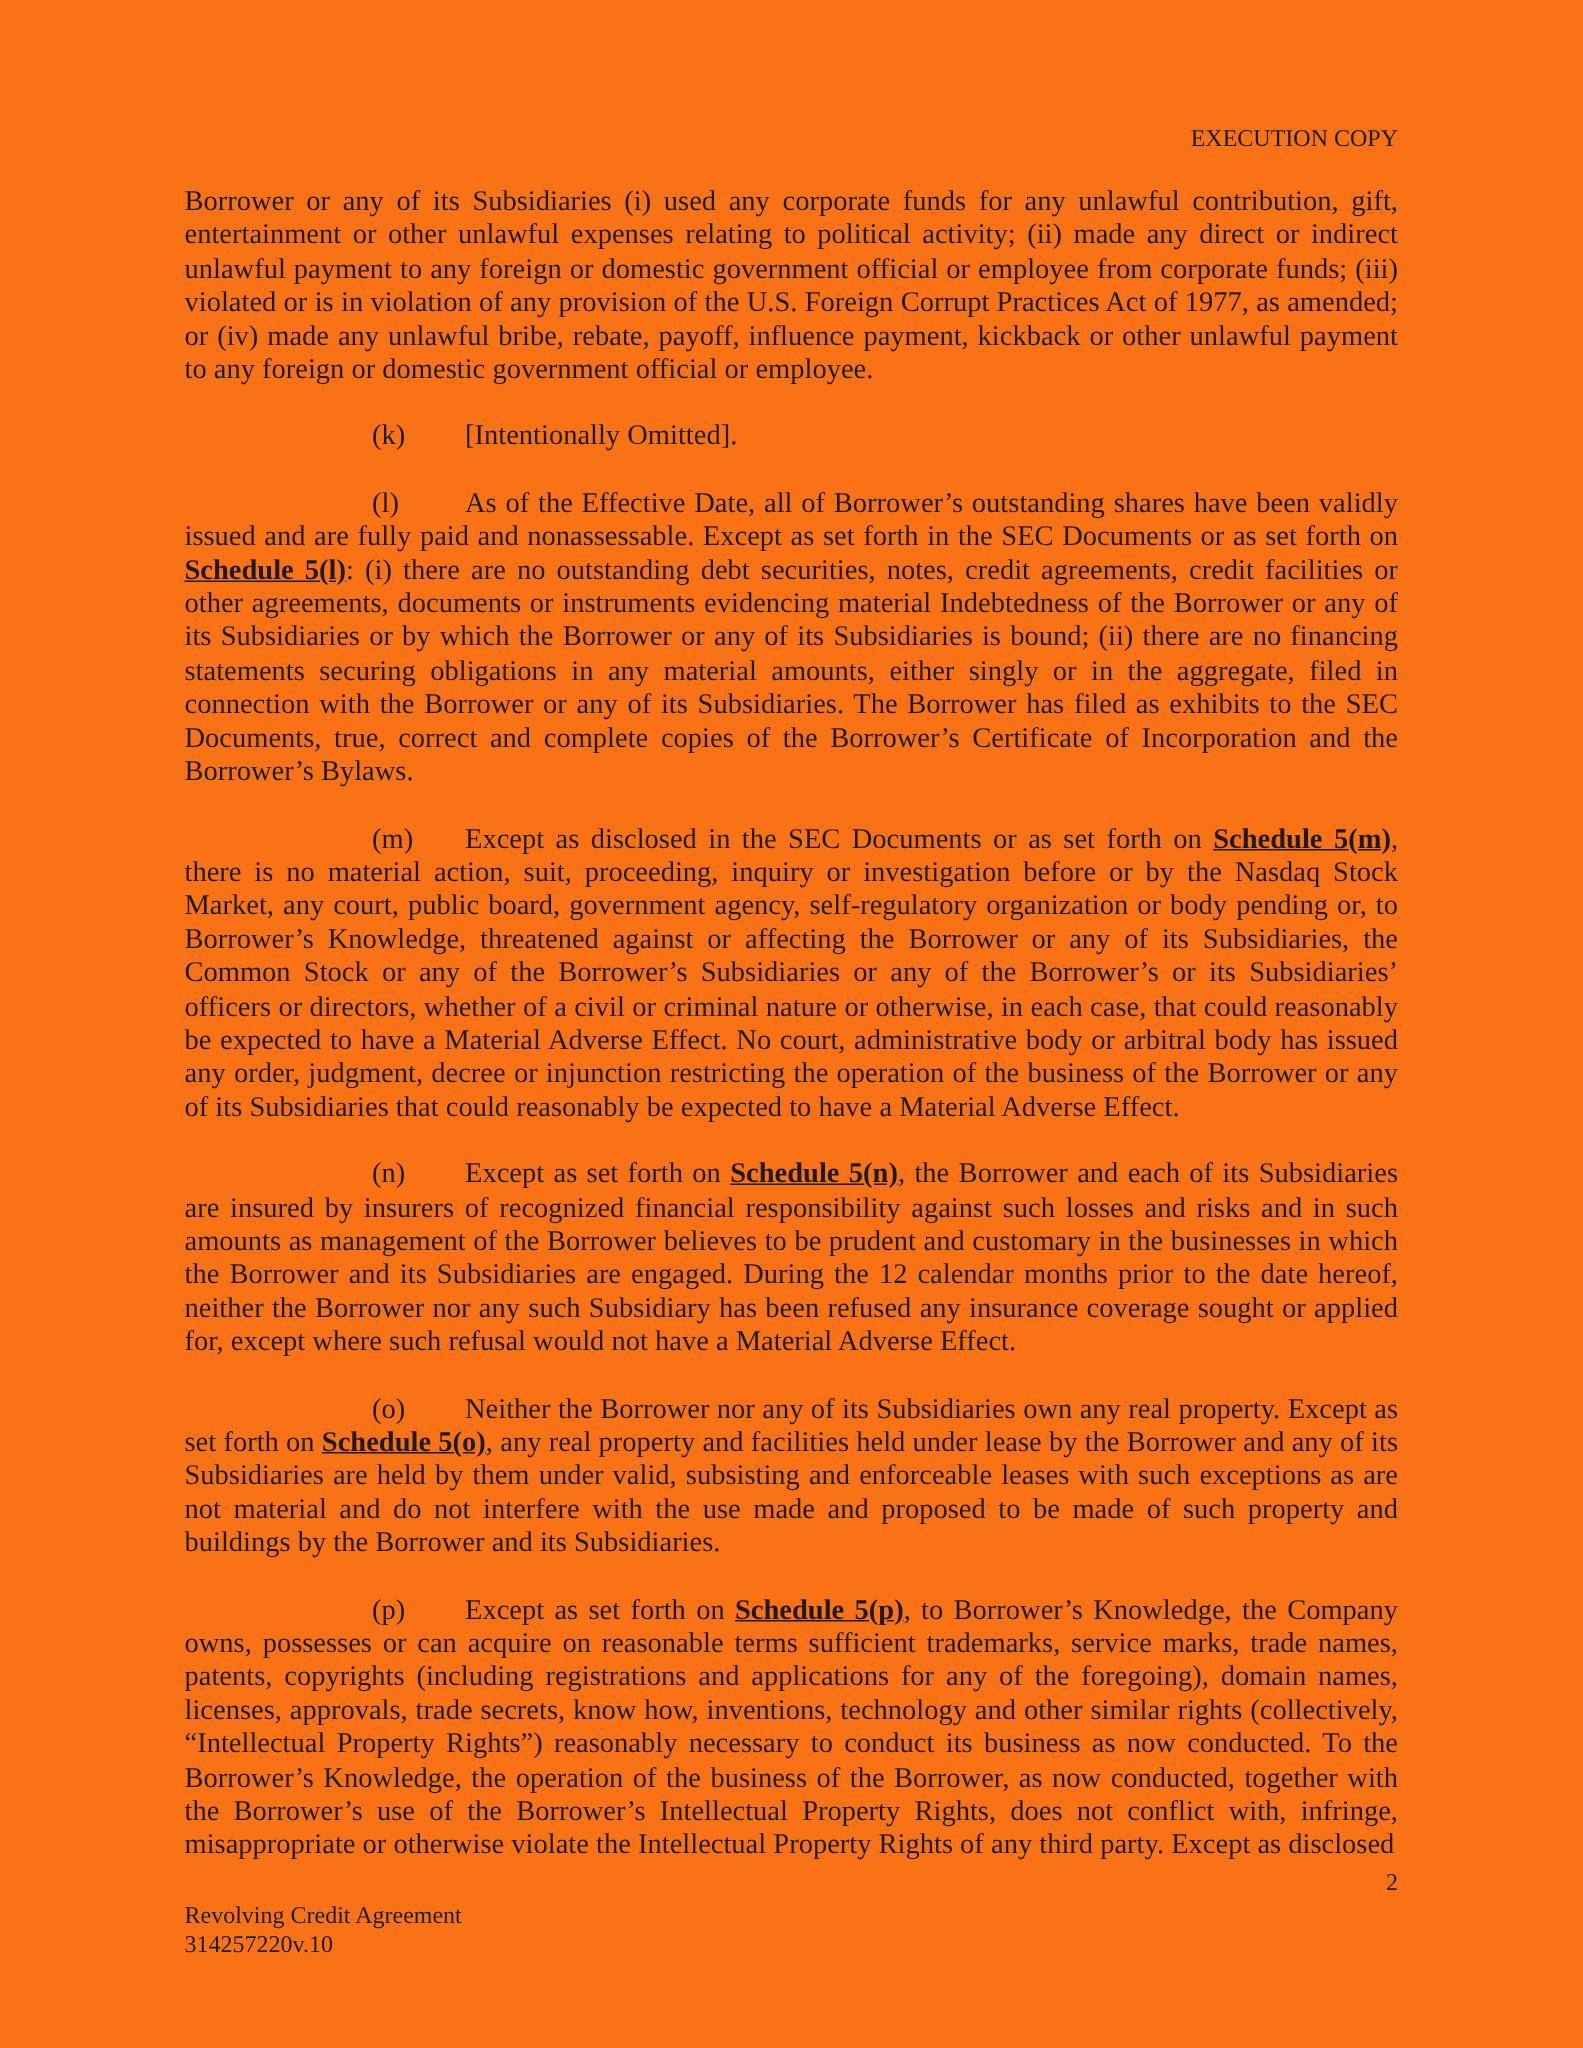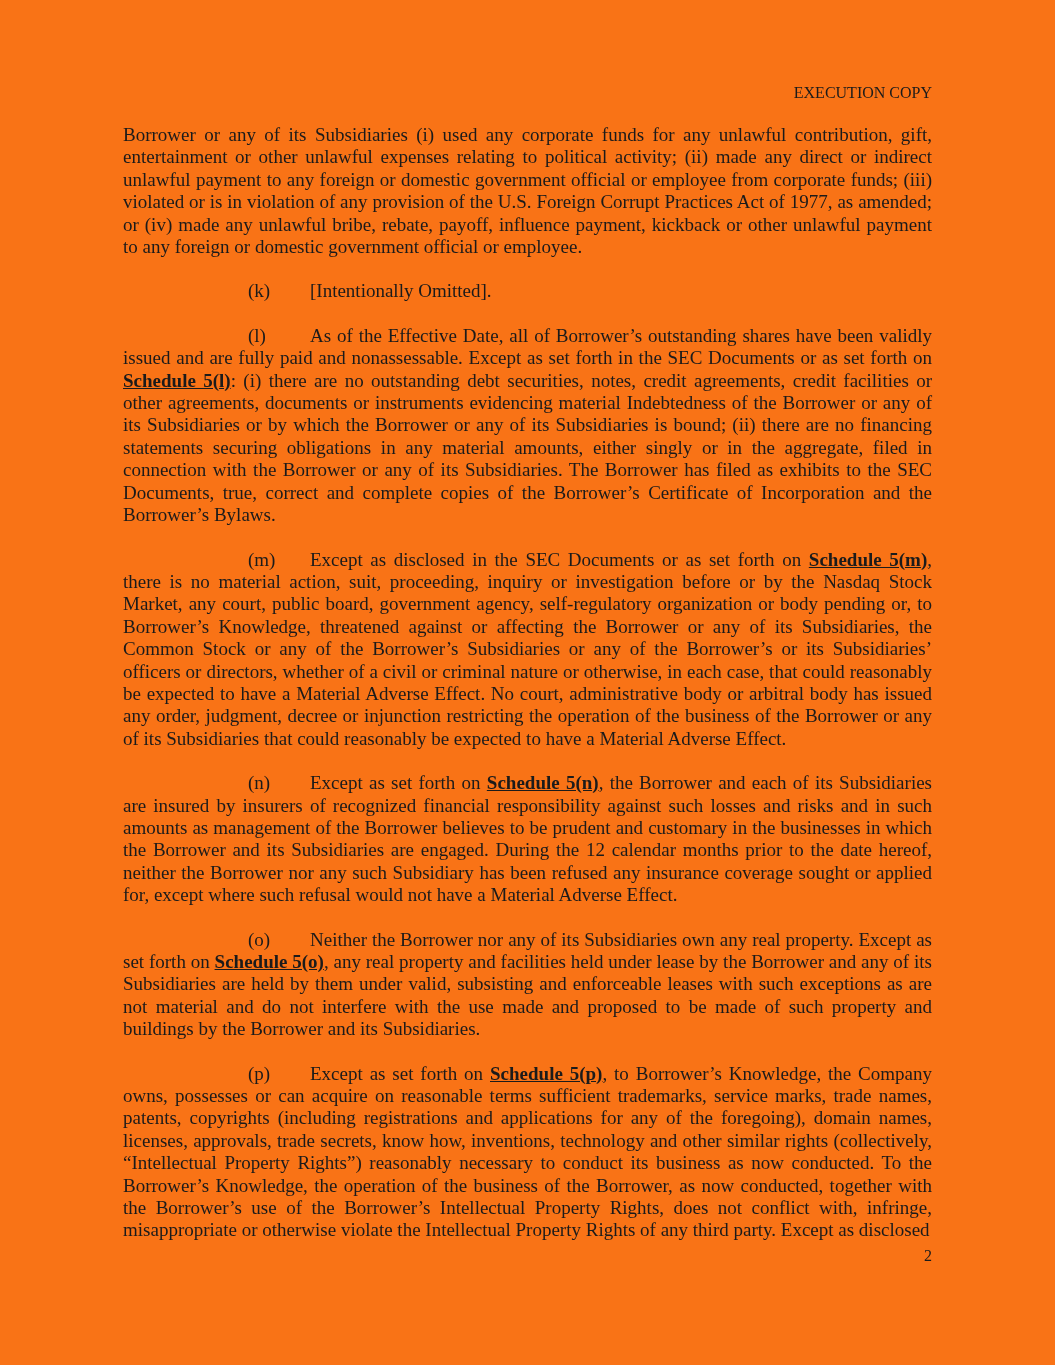--- a/index.html
+++ b/index.html
@@ -66,13 +66,17 @@
       <p class="para labeled"><span class="plabel">(k)</span><span>[Intentionally Omitted].</span></p>
       <p class="para labeled"><span class="plabel">(l)</span><span>As of the Effective Date, all of Borrower’s outstanding shares have been validly issued and are fully paid and nonassessable. Except as set forth in the SEC Documents or as set forth on </span><span class="u">Schedule 5(l)</span><span>: (i) there are no outstanding debt securities, notes, credit agreements, credit facilities or other agreements, documents or instruments evidencing material Indebtedness of the Borrower or any of its Subsidiaries or by which the Borrower or any of its Subsidiaries is bound; (ii) there are no financing statements securing obligations in any material amounts, either singly or in the aggregate, filed in connection with the Borrower or any of its Subsidiaries. The Borrower has filed as exhibits to the SEC Documents, true, correct and complete copies of the Borrower’s Certificate of Incorporation and the Borrower’s Bylaws.</span></p>
       <p class="para labeled"><span class="plabel">(m)</span><span>Except as disclosed in the SEC Documents or as set forth on </span><span class="u">Schedule 5(m)</span><span>, there is no material action, suit, proceeding, inquiry or investigation before or by the Nasdaq Stock Market, any court, public board, government agency, self-regulatory organization or body pending or, to Borrower’s Knowledge, threatened against or affecting the Borrower or any of its Subsidiaries, the Common Stock or any of the Borrower’s Subsidiaries or any of the Borrower’s or its Subsidiaries’ officers or directors, whether of a civil or criminal nature or otherwise, in each case, that could reasonably be expected to have a Material Adverse Effect. No court, administrative body or arbitral body has issued any order, judgment, decree or injunction restricting the operation of the business of the Borrower or any of its Subsidiaries that could reasonably be expected to have a Material Adverse Effect.</span></p>
       <p class="para labeled"><span class="plabel">(n)</span><span>Except as set forth on </span><span class="u">Schedule 5(n)</span><span>, the Borrower and each of its Subsidiaries are insured by insurers of recognized financial responsibility against such losses and risks and in such amounts as management of the Borrower believes to be prudent and customary in the businesses in which the Borrower and its Subsidiaries are engaged. During the 12 calendar months prior to the date hereof, neither the Borrower nor any such Subsidiary has been refused any insurance coverage sought or applied for, except where such refusal would not have a Material Adverse Effect.</span></p>
       <p class="para labeled"><span class="plabel">(o)</span><span>Neither the Borrower nor any of its Subsidiaries own any real property. Except as set forth on </span><span class="u">Schedule 5(o)</span><span>, any real property and facilities held under lease by the Borrower and any of its Subsidiaries are held by them under valid, subsisting and enforceable leases with such exceptions as are not material and do not interfere with the use made and proposed to be made of such property and buildings by the Borrower and its Subsidiaries.</span></p>
       <p class="para labeled"><span class="plabel">(p)</span><span>Except as set forth on </span><span class="u">Schedule 5(p)</span><span>, to Borrower’s Knowledge, the Company owns, possesses or can acquire on reasonable terms sufficient trademarks, service marks, trade names, patents, copyrights (including registrations and applications for any of the foregoing), domain names, licenses, approvals, trade secrets, know how, inventions, technology and other similar rights (collectively, “</span><span class="b">Intellectual Property Rights</span><span>”) reasonably necessary to conduct its business as now conducted. To the Borrower’s Knowledge, the operation of the business of the Borrower, as now conducted, together with the Borrower’s use of the Borrower’s Intellectual Property Rights, does not conflict with, infringe, misappropriate or otherwise violate the Intellectual Property Rights of any third party. Except as disclosed</span></p>
     </div>
 
   <div class="footer-pagenum">2</div>
 
+  <div class="footer-block">
+    <div>Revolving Credit Agreement</div>
+    <div>314257220v.10</div>
+  </div>
 </div>
 
 </body></html>

